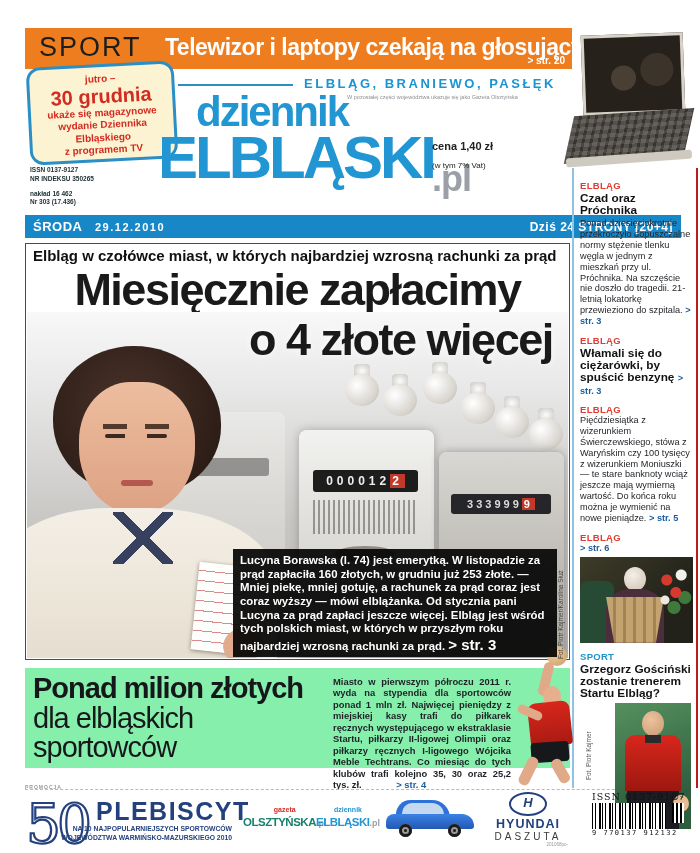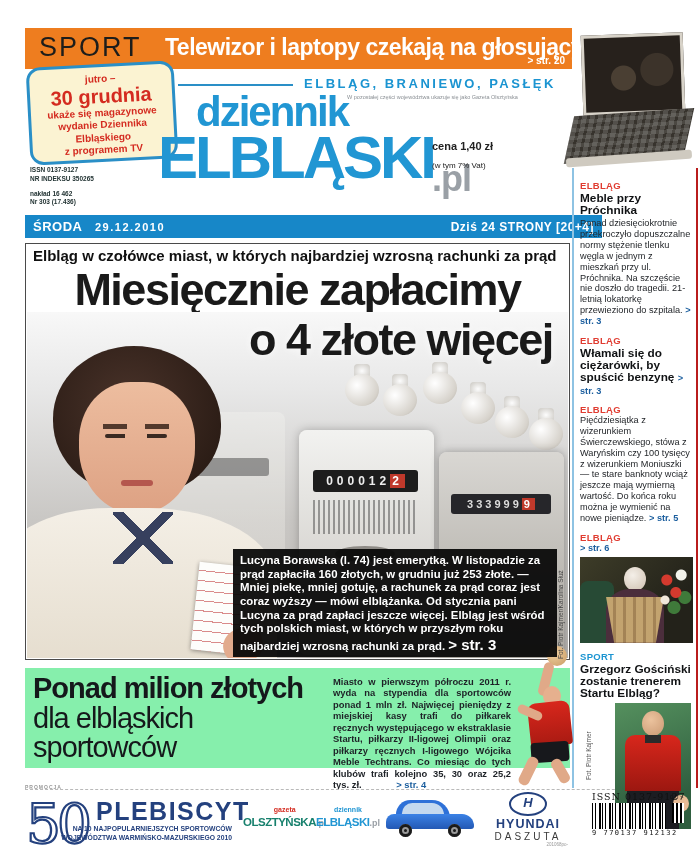--- a/index.html
+++ b/index.html
@@ -44,21 +44,21 @@
      color:#1b94d1;text-align:center;}
   #tagline{left:330px;top:94px;width:205px;font-size:5.5px;color:#8a8f94;text-align:center;}
   #mast-top{left:196px;top:88px;font-size:42px;font-weight:800;letter-spacing:-2px;color:#2196d3;}
   #mast-main{left:158px;top:128px;font-size:60px;font-weight:800;letter-spacing:-3px;color:#2196d3;line-height:1;}
   #mast-suffix{position:absolute;left:432px;top:158px;font-size:36px;font-weight:800;color:#9aa0a6;letter-spacing:-1px;}
   #price{left:432px;top:136px;line-height:1.15;}
   #price .p1{font-size:11px;font-weight:700;color:#222;}
   #price .p2{font-size:8px;color:#222;}
 
   
-  #date-bar{left:25px;top:215px;width:545px;height:23px;background:#1787c8;color:#fff;padding-left:32px;}
+  #date-bar{left:25px;top:215px;width:656px;height:23px;background:#1787c8;color:#fff;}
   #date-day{position:absolute;left:8px;top:4px;font-size:13px;font-weight:800;letter-spacing:.5px;}
   #date-date{position:absolute;left:70px;top:6px;font-size:11px;font-weight:700;letter-spacing:1.5px;}
   #date-pages{position:absolute;right:8px;top:5px;font-size:12px;font-weight:800;letter-spacing:.5px;}
 
   
   #lead{left:25px;top:243px;width:545px;height:417px;border:1px solid #4a4a4a;box-sizing:border-box;background:#fff;}
   #kicker{position:absolute;left:7px;top:3px;font-size:15px;font-weight:700;color:#111;}
   #hl1{position:absolute;left:0;top:20px;width:100%;text-align:center;font-size:45px;font-weight:800;
      letter-spacing:-1.5px;color:#1a1a1a;}
   #photo{position:absolute;left:1px;top:68px;width:541px;height:346px;overflow:hidden;
@@ -339,21 +339,21 @@
     </div>
     <div id="second-credit">Fot. Piotr Kajmer</div>
   </div>
 
   <div id="promo-label" class="abs">PROMOCJA</div>
   <div id="dashes" class="abs"></div>
 
   <div id="sidebar" class="abs">
     <div>
       <div class="sb-label">ELBLĄG</div>
-      <div class="sb-title">Meble przy Próchnika</div>
+      <div class="sb-title">Czad oraz Próchnika</div>
       <div class="sb-body">
         <span>Ponad dziesięciokrotnie przekroczyło dopuszczalne normy stężenie tlenku węgla w jednym z mieszkań przy ul. Próchnika. Na szczęście nie doszło do tragedii. 21-letnią lokatorkę przewieziono do szpitala.</span>
         <span class="sb-ref">&gt; str. 3</span>
       </div>
     </div>
     <div>
       <div class="sb-label">ELBLĄG</div>
       <div class="sb-title">
         <span>Włamali się do ciężarówki, by spuścić benzynę</span>
         <span class="sb-ref">&gt; str. 3</span>

